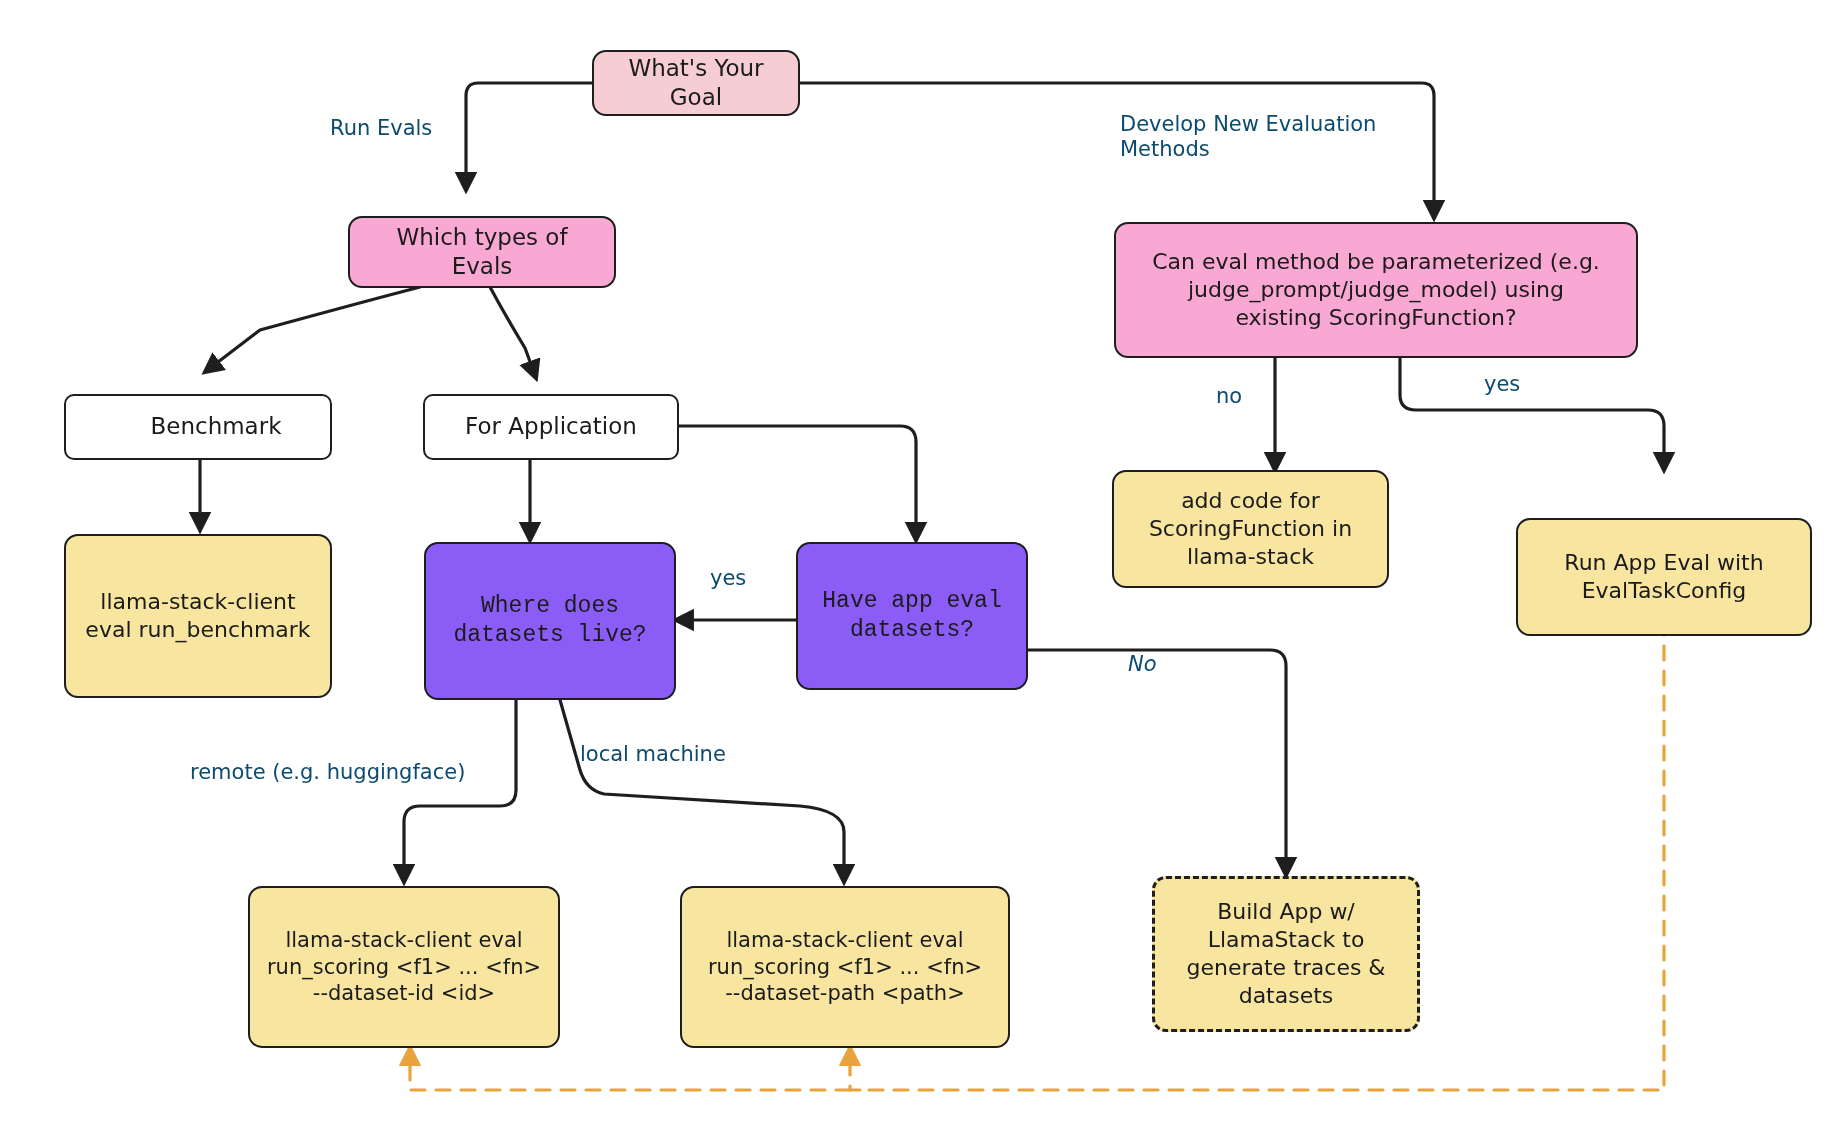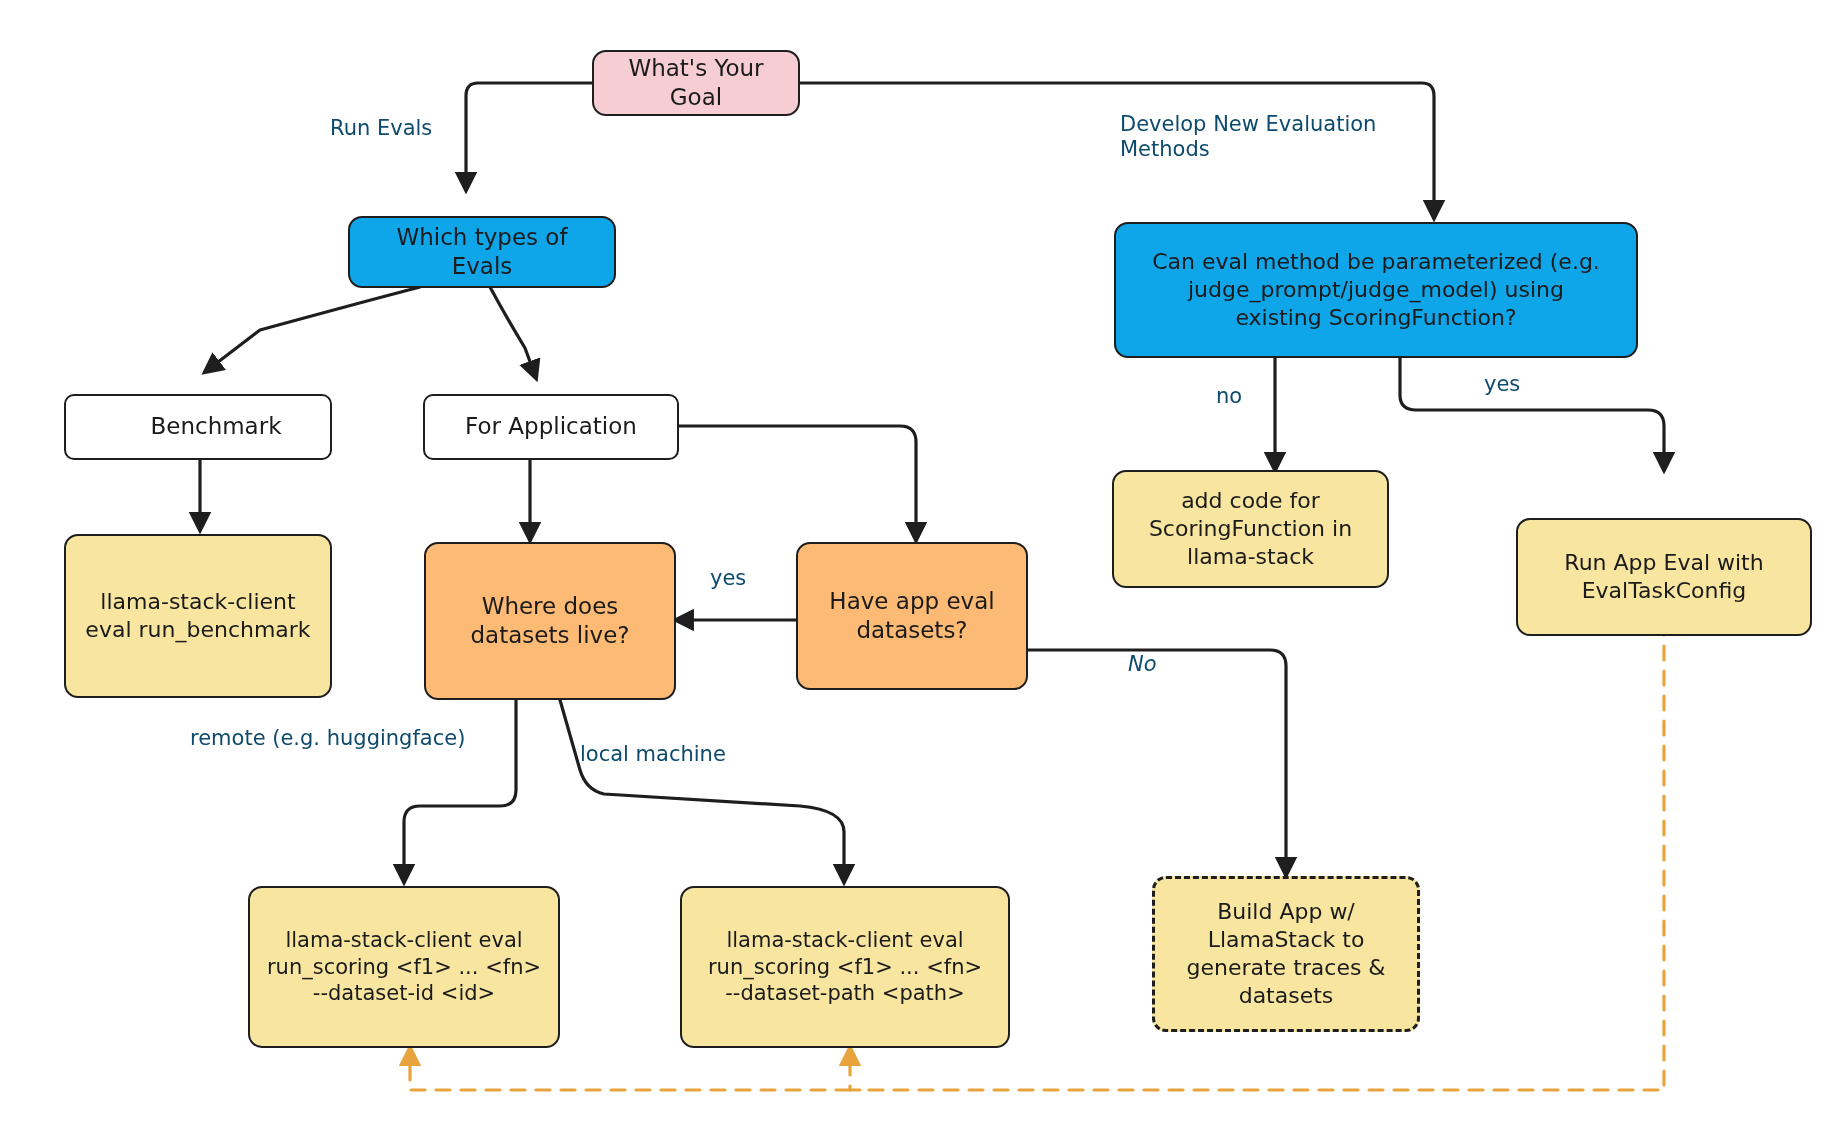--- a/index.html
+++ b/index.html
@@ -35,23 +35,23 @@
     border: 2.5px solid #1e1e1e;
     color: #1b1b1b;
     line-height: 1.28;
     padding: 4px 8px;
     white-space: pre-line;
   }
   .node.rounded { border-radius: 14px; }
   .node.pill { border-radius: 10px; }
   .node.dashed { border-style: dashed; border-width: 3px; }
   .pink   { background: #f5cdd3; }
-  .green  { background: #0ea5e9; }
+  .green  { background: #f9a8d4; }
   .yellow { background: #f8e6a0; }
-  .blue   { background: #fdba74; }
+  .blue   { background: #8b5cf6; font-family: Liberation Mono, monospace; }
   .white  { background: #ffffff; }
 
   .edge-label {
     position: absolute;
     color: #0c4a6e;
     font-size: 21px;
     line-height: 1.2;
     white-space: pre-line;
     text-align: left;
   }
@@ -156,17 +156,17 @@
 Methods</div>
 
   <div class="edge-label" style="left:1216px; top:384px;">no</div>
 
   <div class="edge-label" style="left:1484px; top:372px;">yes</div>
 
   <div class="edge-label" style="left:710px; top:566px;">yes</div>
 
   <div class="edge-label" style="left:1128px; top:652px; font-style:italic;">No</div>
 
-  <div class="edge-label" style="left:190px; top:726px;">remote (e.g. huggingface)</div>
+  <div class="edge-label" style="left:190px; top:760px;">remote (e.g. huggingface)</div>
 
   <div class="edge-label" style="left:580px; top:742px;">local machine</div>
 
 </div>
 
 </body></html>

